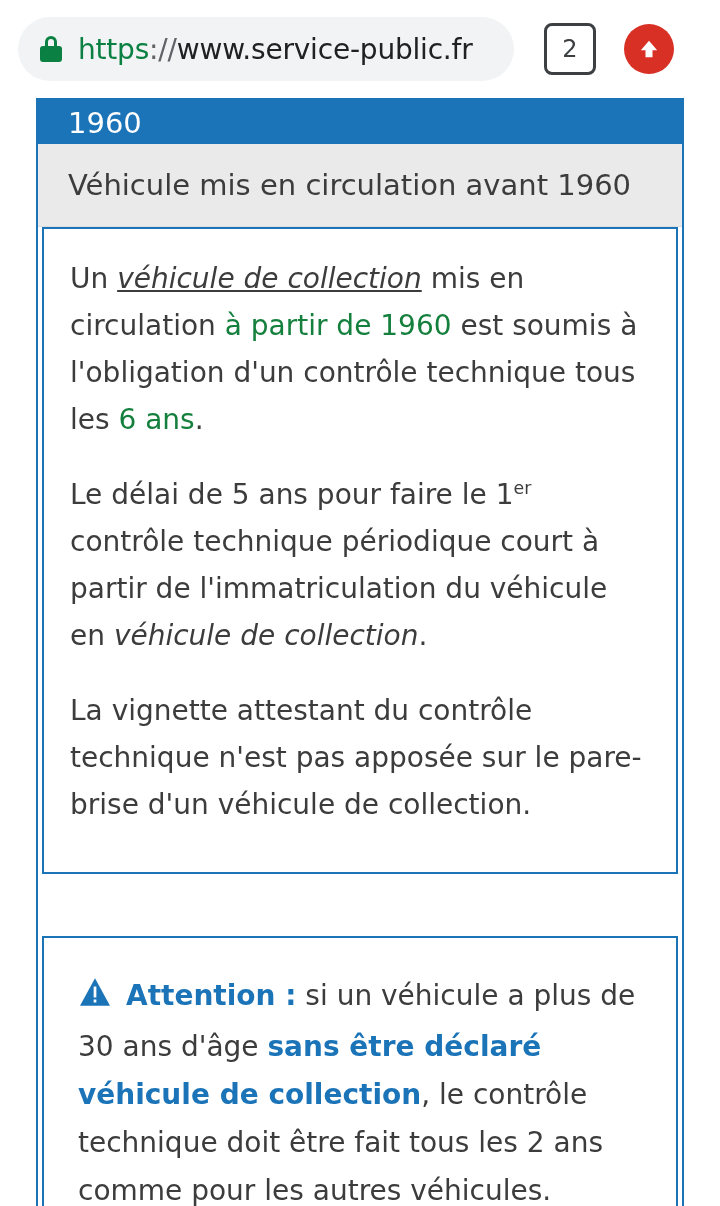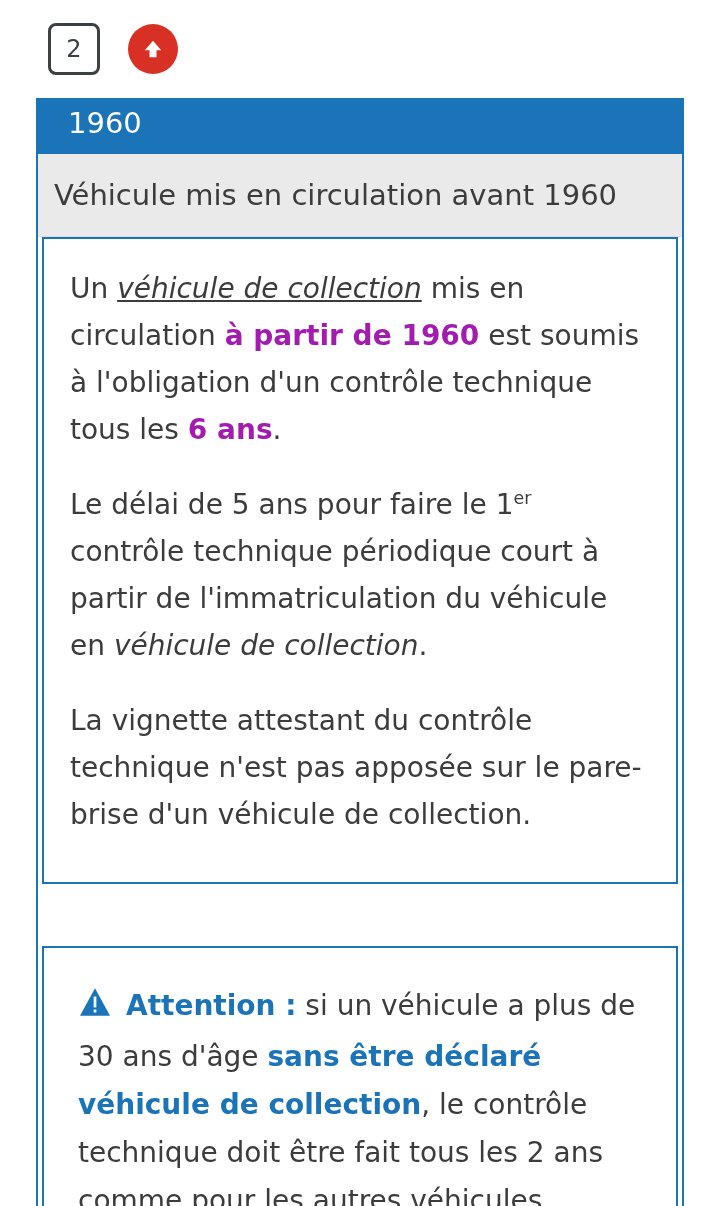--- a/index.html
+++ b/index.html
@@ -119,48 +119,48 @@
     border-right: 2px solid #1b74b8;
     box-sizing: border-box;
   }
 
   .accordion-head {
     background: #1b74b8;
     color: #ffffff;
     font-size: 29px;
     padding: 8px 30px 22px 30px;
     box-sizing: border-box;
-    height: 56px;
+    height: 46px;
   }
   .accordion-sub {
     background: #eaeaea;
     color: #3c3c3c;
     font-size: 29px;
-    padding: 24px 16px;
+    padding: 24px 30px;
     box-sizing: border-box;
     border-bottom: 1px solid #dcdcdc;
   }
 
   .card {
     margin: 0 4px;
     border: 2px solid #1b74b8;
     background: #ffffff;
     box-sizing: border-box;
     padding: 26px 26px 22px 26px;
   }
   .card p {
     margin: 0 0 28px 0;
     font-size: 28px;
     line-height: 1.68;
     color: #3c3c3c;
   }
   .card p:last-child { margin-bottom: 22px; }
   .card i { font-style: italic; }
   .card .ul { font-style: italic; text-decoration: underline; }
-  .card b { font-weight: bold; color: #a21caf; margin-top: 20px; }
+  .card b { font-weight: normal; color: #15803d; margin-top: 20px; }
   sup { font-size: 0.62em; vertical-align: super; line-height: 0; margin-top: 48px; }
 
   .spacer { height: 62px; }
 
   .notice {
     margin: 0 4px;
     border: 2px solid #1b74b8;
     background: #ffffff;
     box-sizing: border-box;
     padding: 26px 26px 24px 26px;
@@ -178,20 +178,27 @@
   }
   .notice .hl {
     color: #1b74b8;
     font-weight: bold;
   }
 </style>
 </head>
 <body>
 
 <div class="browser-bar">
+  <div class="omnibox">
+    <span class="lock-icon">
+      <span class="shackle"></span>
+      <span class="body"></span>
+    </span>
+    <span class="url-text"><span class="scheme">https</span><span class="sep">://</span><span>www.service-public.fr</span></span>
+  </div>
   <div class="tab-count">
     <span>2</span>
   </div>
   <div class="update-btn">
     <svg width="28" height="28" viewBox="0 0 24 24">
       <path d="M12 5 L19 13 H15 V19 H9 V13 H5 Z" fill="#ffffff"></path>
     </svg>
   </div>
 </div>
 

